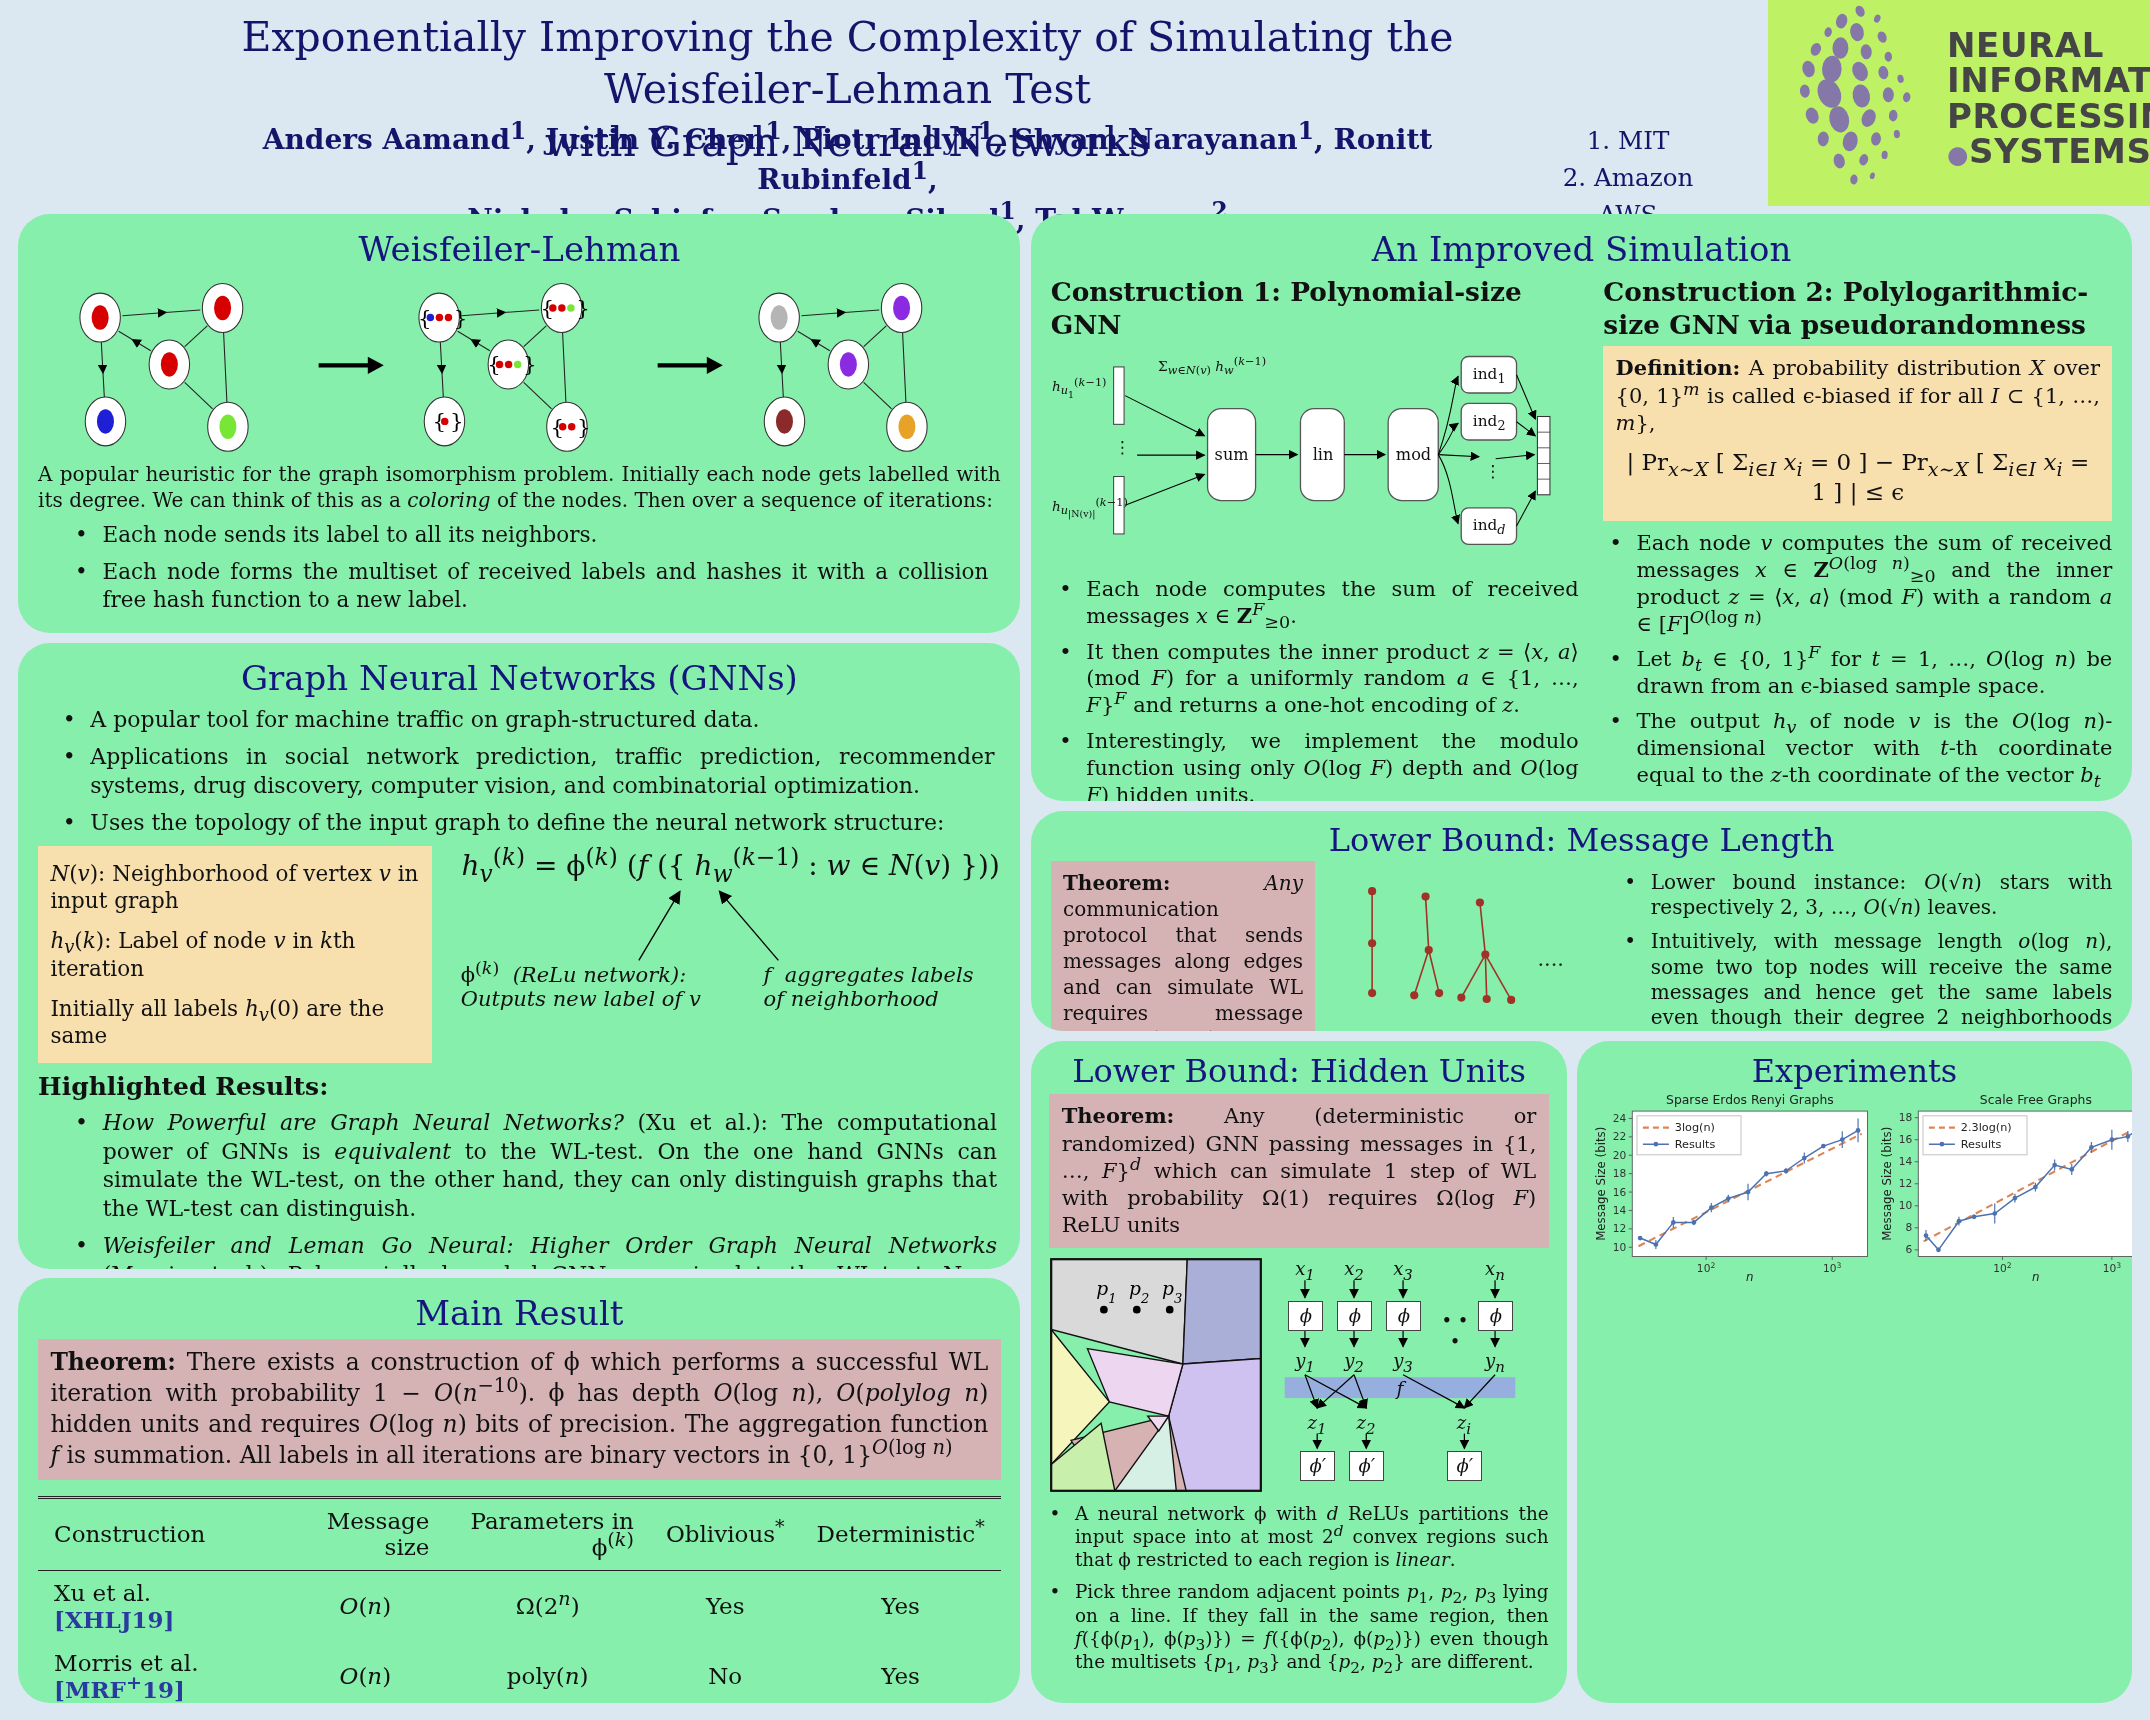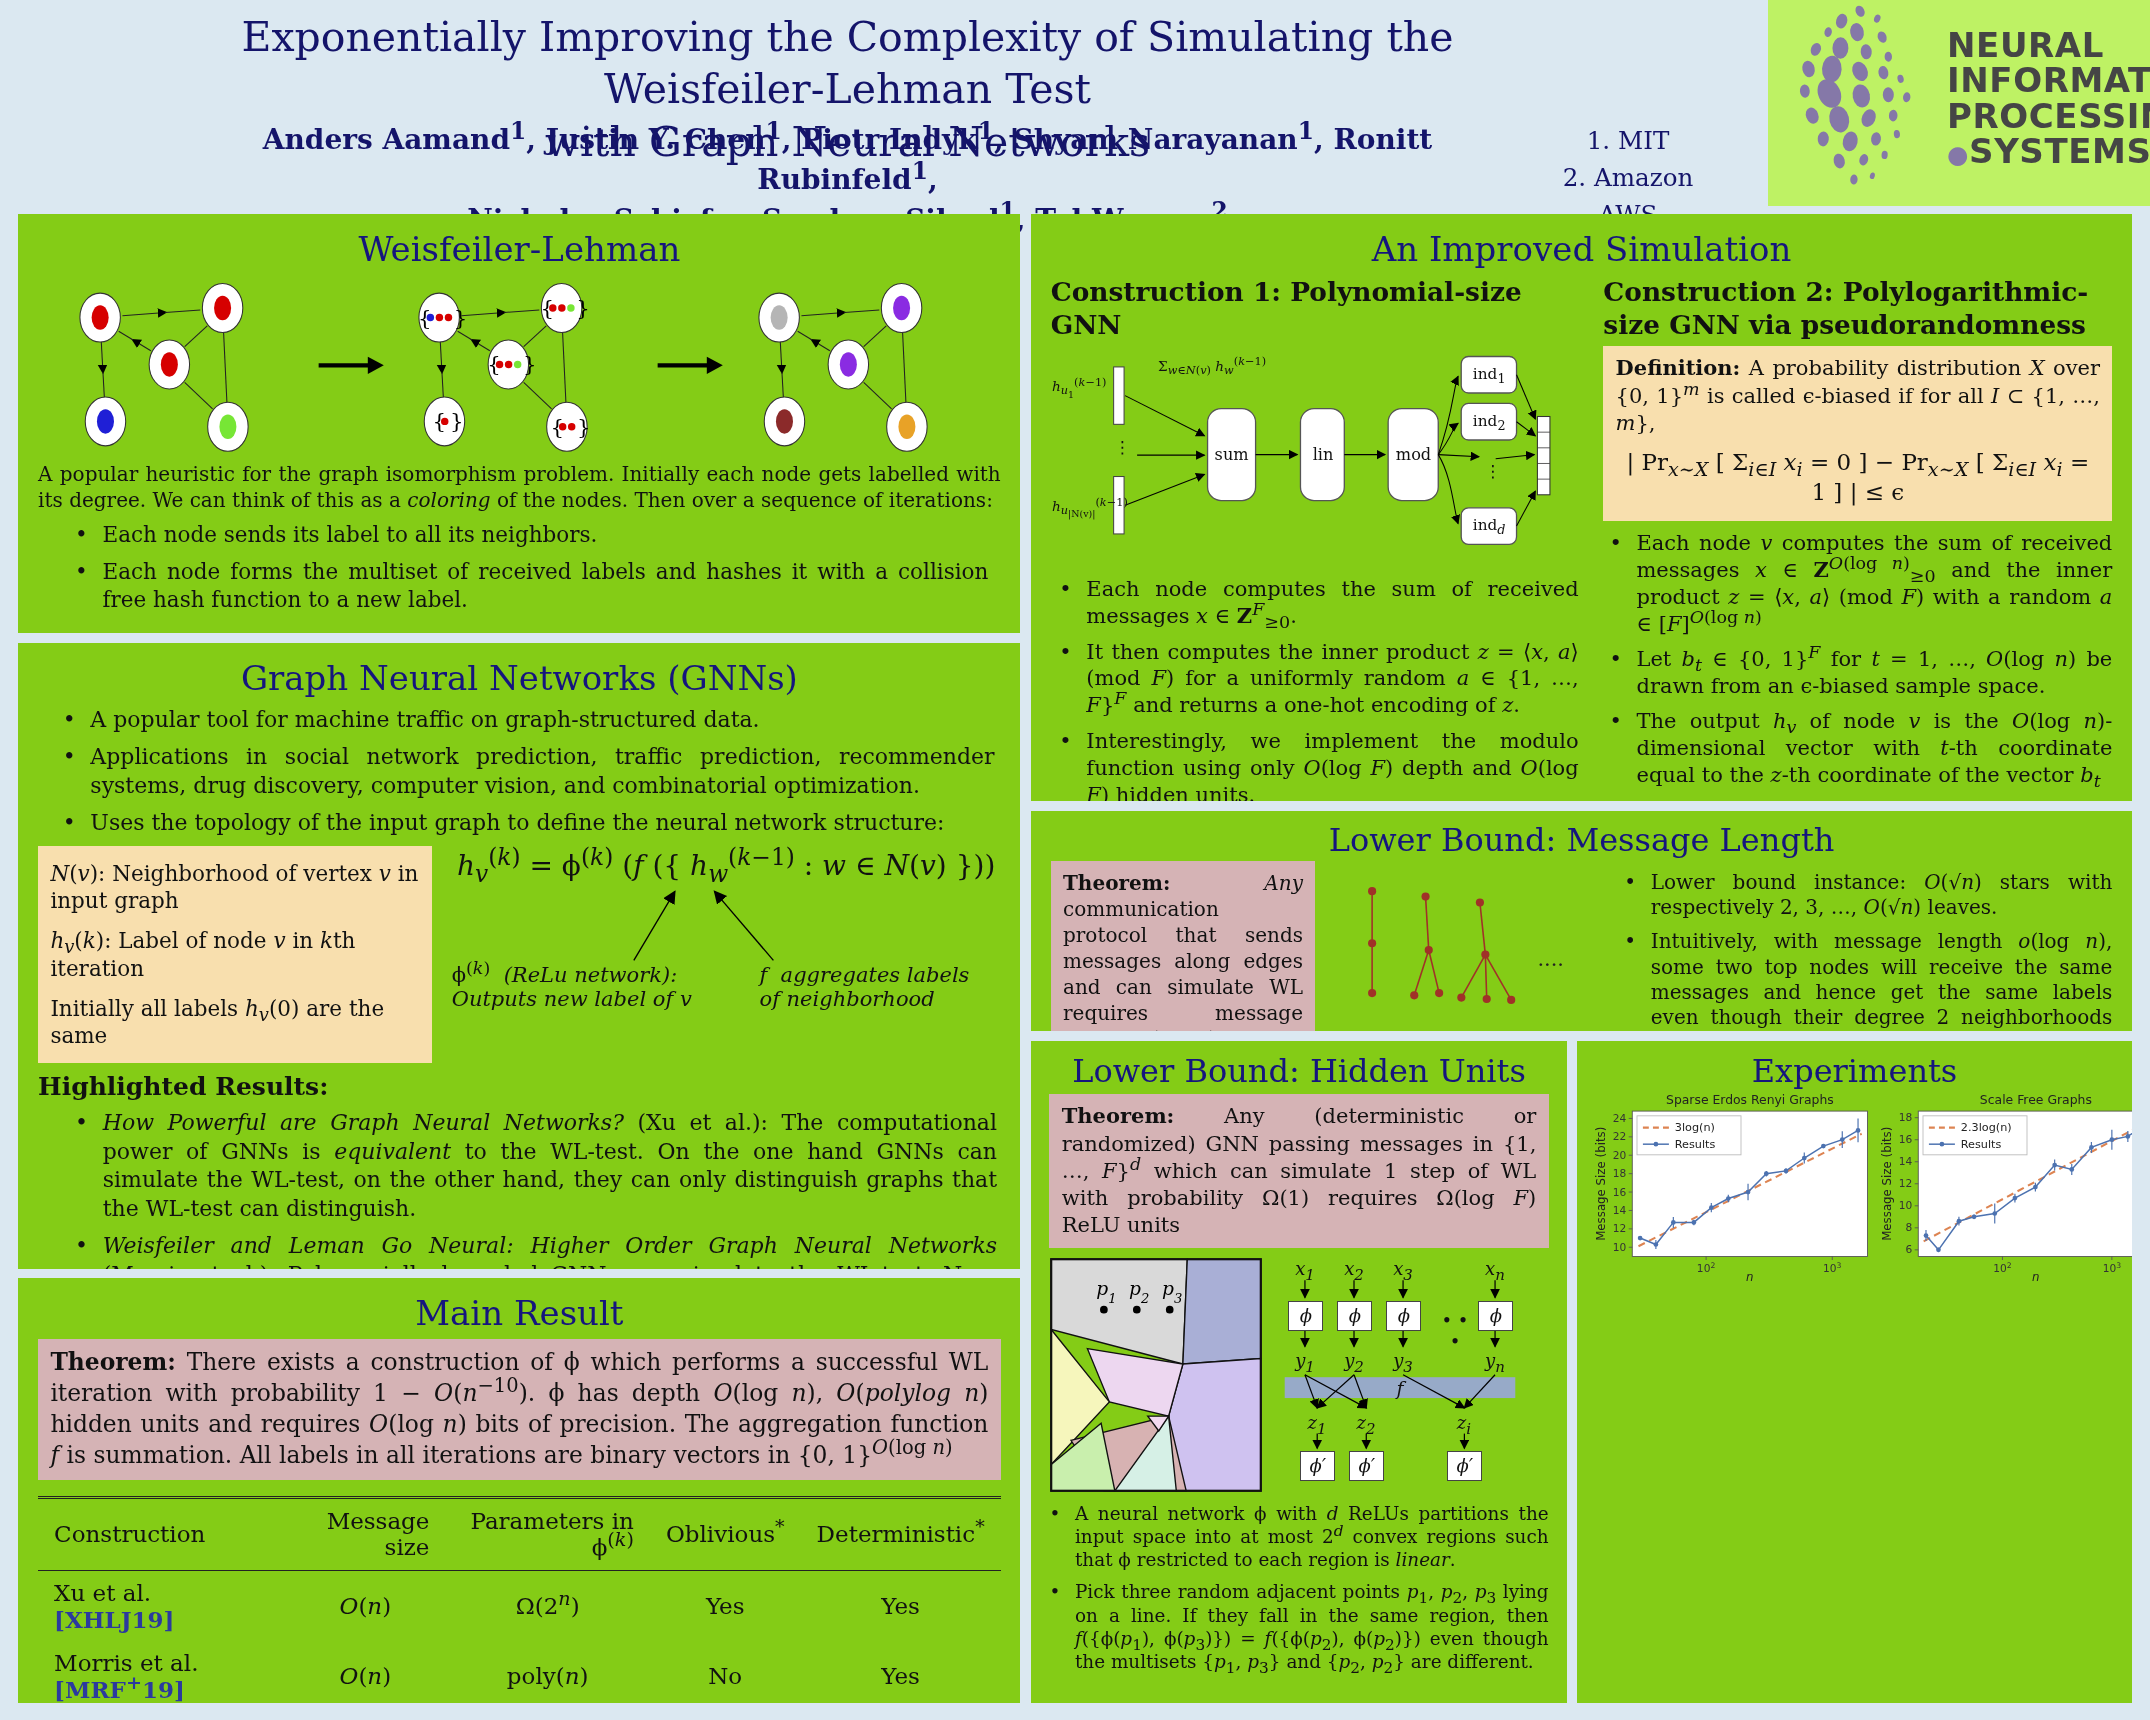--- a/index.html
+++ b/index.html
@@ -1,18 +1,18 @@
 <!DOCTYPE html>
 <html style="font-size:9.8px"><head>
 <meta charset="utf-8">
 <style>
   html,body{margin:0;padding:0;background:#dbe8f1;}
   .poster{position:relative;width:2151px;height:1721px;background:#dbe8f1;
           font-family:"DejaVu Serif",serif;color:#111;overflow:hidden;}
-  .panel{position:absolute;background:#84cc16;padding:13.5px 19.7px;box-sizing:border-box;overflow:hidden;}
+  .panel{position:absolute;background:#86efac;padding:13.5px 19.7px;box-sizing:border-box;overflow:hidden;border-radius:32px;}
   .sec-title{font-size:34px;color:#15157e;text-align:center;margin:1.2px 0 6.1px 0;font-weight:normal;}
   .bullets .bullet{display:flex;gap:14.7px;margin:8.6px 0;}
   .bullets .dot{flex:0 0 auto;line-height:inherit;}
   .btext{text-align:justify;}
   .thm{background:#d5b3b5;padding:8.6px 12.3px;}
   .def{background:#f8dfae;padding:8.6px 12.3px;}
   .cite{color:#2b3a9e;font-weight:bold;}
   i{font-style:italic;}
   sup,sub{line-height:0;}
   table.results{border-collapse:collapse;border-top:3.7px double #222;border-bottom:3.7px double #222;
@@ -232,21 +232,21 @@
         </div>
         <div class="bullet">
           <span class="dot">•</span>
           <div class="btext">Applications in social network prediction, traffic prediction, recommender systems, drug discovery, computer vision, and combinatorial optimization.</div>
         </div>
         <div class="bullet">
           <span class="dot">•</span>
           <div class="btext">Uses the topology of the input graph to define the neural network structure:</div>
         </div>
       </div>
-    <div style="display:flex;gap:20px;margin-top:8.6px;">
+    <div style="display:flex;gap:29px;margin-top:8.6px;">
       <div class="def" style="width:369px;font-size:21.5px;line-height:1.28;flex:0 0 auto;">
         <div style="margin:4.9px 0 12.3px 0;"><i>N</i>(<i>v</i>): Neighborhood of vertex <i>v</i> in input graph</div>
         <div style="margin:12.3px 0;"><i>h<sub>v</sub></i>(<i>k</i>): Label of node <i>v</i> in <i>k</i>th iteration</div>
         <div style="margin:12.3px 0 4.9px 0;">Initially all labels <i>h<sub>v</sub></i>(0) are the same</div>
       </div>
       <div style="flex:1;">
         <div style="font-size:28px;text-align:center;margin-top:2.5px;"><i>h</i><sub><i>v</i></sub><sup>(<i>k</i>)</sup> = ϕ<sup>(<i>k</i>)</sup> (<i>f</i> ({ <i>h</i><sub><i>w</i></sub><sup>(<i>k</i>−1)</sup> : <i>w</i> ∈ <i>N</i>(<i>v</i>) }))</div>
         <svg width="528" height="79" viewBox="0 0 860 150" style="display:block;margin:2.5px auto 0 auto;">
           <defs>
               <marker id="am" markerWidth="12" markerHeight="12" refX="9" refY="5" orient="auto">

